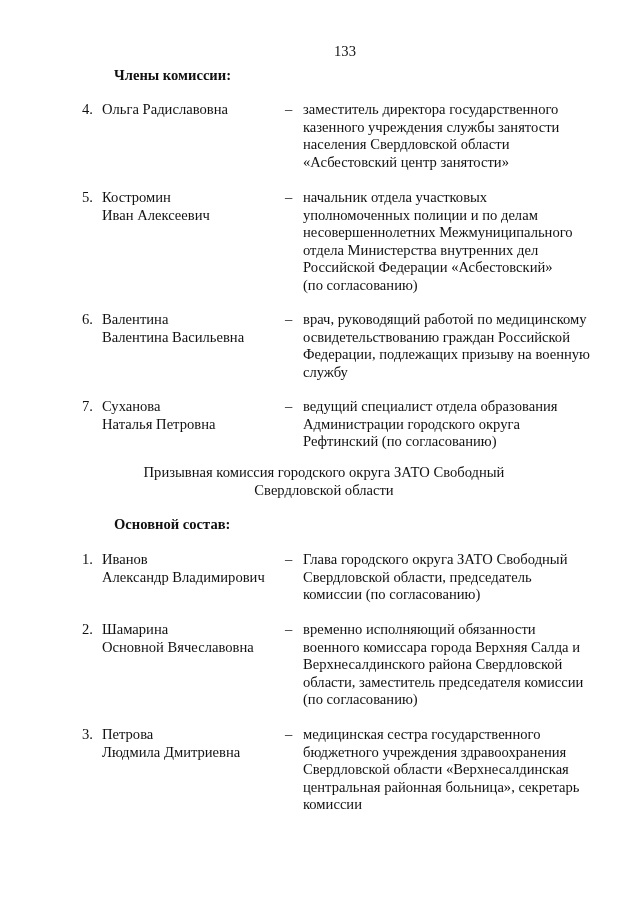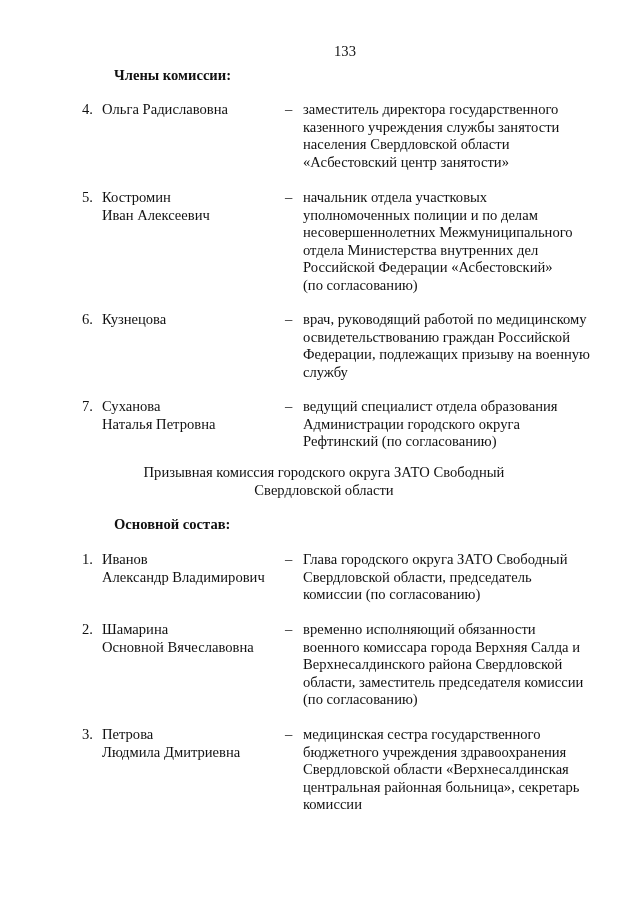--- a/index.html
+++ b/index.html
@@ -48,21 +48,22 @@
 уполномоченных полиции и по делам
 несовершеннолетних Межмуниципального
 отдела Министерства внутренних дел
 Российской Федерации «Асбестовский»
 (по согласованию)</div>
 </div>
 
 <div class="entry" style="top:311px;">
   <span class="num">6.</span>
   <div class="name">
-    <span>Кузнецова</span>
+    <span>Валентина</span>
+    <span>Валентина Васильевна</span>
   </div>
   <span class="dash">–</span>
   <div class="desc">врач, руководящий работой по медицинскому
 освидетельствованию граждан Российской
 Федерации, подлежащих призыву на военную
 службу</div>
 </div>
 
 <div class="entry" style="top:398px;">
   <span class="num">7.</span>

